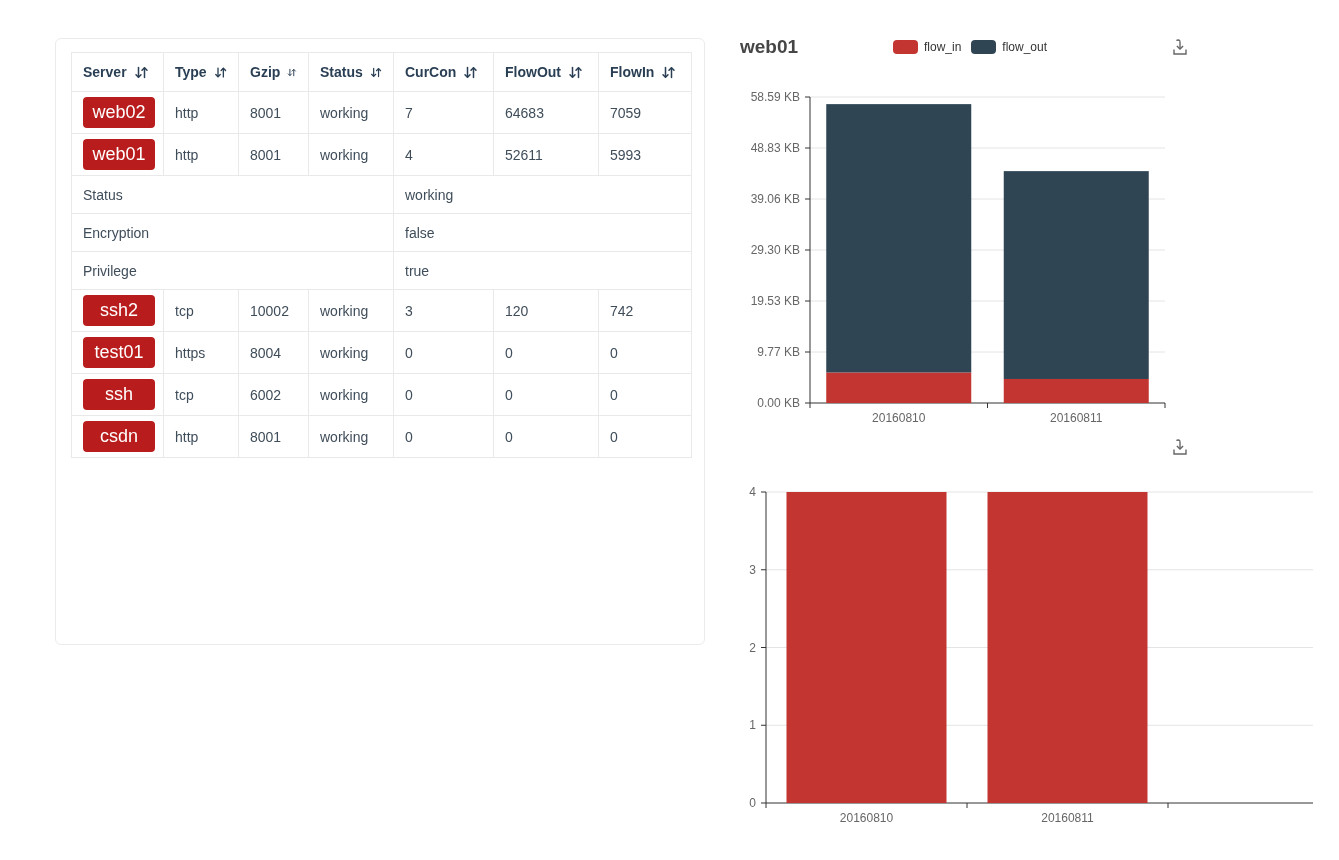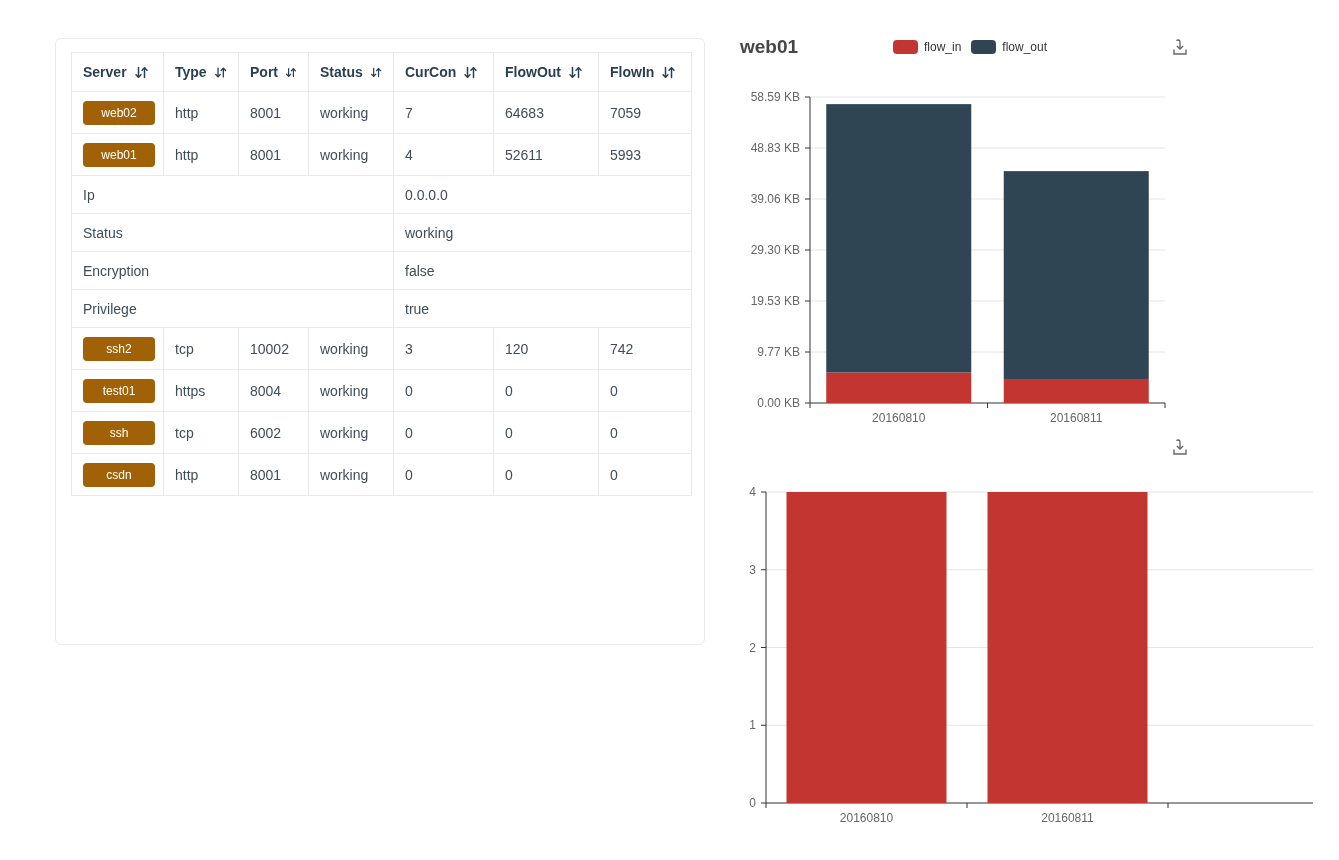--- a/index.html
+++ b/index.html
@@ -10,22 +10,22 @@
         border:1px solid #ebebeb;border-radius:6px;background:#fff;padding:13px 15px;}
   table.srv{border-collapse:collapse;width:620px;table-layout:fixed;}
   table.srv th,table.srv td{border:1px solid #e9e9e9;font-size:14px;padding:0 11px;text-align:left;
         vertical-align:middle;white-space:nowrap;overflow:hidden;}
   table.srv th{color:#2a3f54;font-weight:bold;height:38px;}
   table.srv td{color:#3f4d5a;}
   tr.srv-row td{height:41px;}
   tr.detail-row td{height:37px;}
   tr.kv-header th{height:37px;}
   .th-inner{display:flex;align-items:center;gap:7px;}
-  .srv-btn{display:inline-block;width:72px;padding:5px 0;text-align:center;background:#a16207;
-        color:#fff;font-size:12px;border:none;border-radius:4px;cursor:pointer;font-family:"Liberation Sans",sans-serif;}
+  .srv-btn{display:inline-block;width:72px;padding:5px 0;text-align:center;background:#b91c1c;
+        color:#fff;font-size:18px;border:none;border-radius:4px;cursor:pointer;font-family:"Liberation Sans",sans-serif;}
   .blob-wrap{display:flex;gap:6px;align-items:center;}
   .blob{height:13px;background:#c3c3c3;border-radius:3px;filter:blur(4px);}
   .blob.b1{width:46px;}
   .blob.b2{width:74px;}
 
   
   .chart-title{position:absolute;left:740px;top:36px;font-size:19px;font-weight:bold;color:#464646;}
   .legend{position:absolute;left:750px;width:440px;display:flex;justify-content:center;align-items:center;gap:10px;}
   .legend-item{display:flex;align-items:flex-end;gap:6px;cursor:pointer;}
   .legend-swatch{width:25px;height:14px;border-radius:4px;}
@@ -79,21 +79,21 @@
                     <path d="M4.5 1.5 V11"></path>
                     <path d="M2 8.7 L4.5 11.3 L7 8.7"></path>
                     <path d="M10.5 11.5 V2"></path>
                     <path d="M8 4.3 L10.5 1.7 L13 4.3"></path>
                   </g>
                 </svg>
               </div>
             </th>
             <th>
               <div class="th-inner">
-                <span>Port</span>
+                <span>Gzip</span>
                 <svg width="15" height="13" viewBox="0 0 15 13">
                   <g fill="none" stroke="#2a3f54" stroke-width="1.5" stroke-linecap="round" stroke-linejoin="round">
                     <path d="M4.5 1.5 V11"></path>
                     <path d="M2 8.7 L4.5 11.3 L7 8.7"></path>
                     <path d="M10.5 11.5 V2"></path>
                     <path d="M8 4.3 L10.5 1.7 L13 4.3"></path>
                   </g>
                 </svg>
               </div>
             </th>
@@ -162,24 +162,20 @@
             <td>7059</td>
           </tr>
           <tr class="srv-row">
             <td><button class="srv-btn">web01</button></td>
             <td>http</td>
             <td>8001</td>
             <td>working</td>
             <td>4</td>
             <td>52611</td>
             <td>5993</td>
-          </tr>
-          <tr class="detail-row">
-            <td colspan="4">Ip</td>
-            <td colspan="3">0.0.0.0</td>
           </tr>
           <tr class="detail-row">
             <td colspan="4">Status</td>
             <td colspan="3">working</td>
           </tr>
           <tr class="detail-row">
             <td colspan="4">Encryption</td>
             <td colspan="3">false</td>
           </tr>
           <tr class="detail-row">

